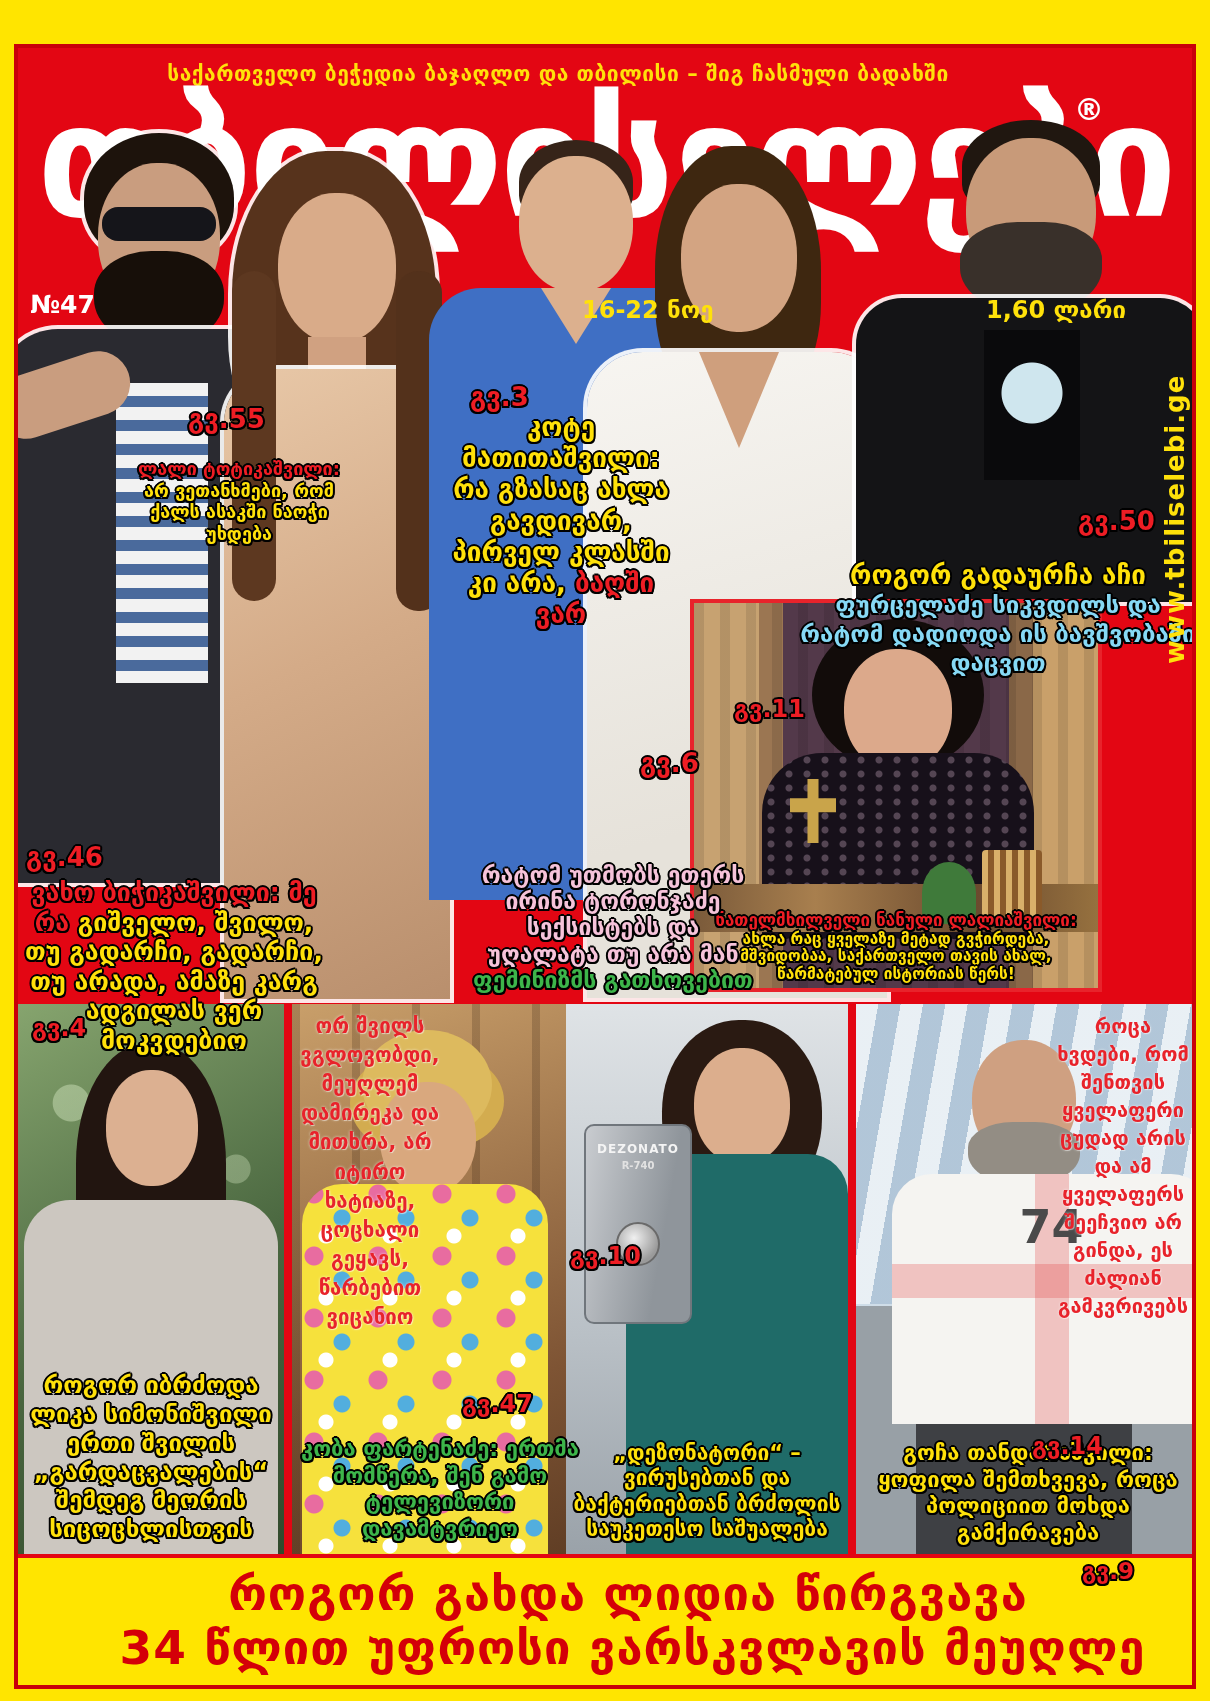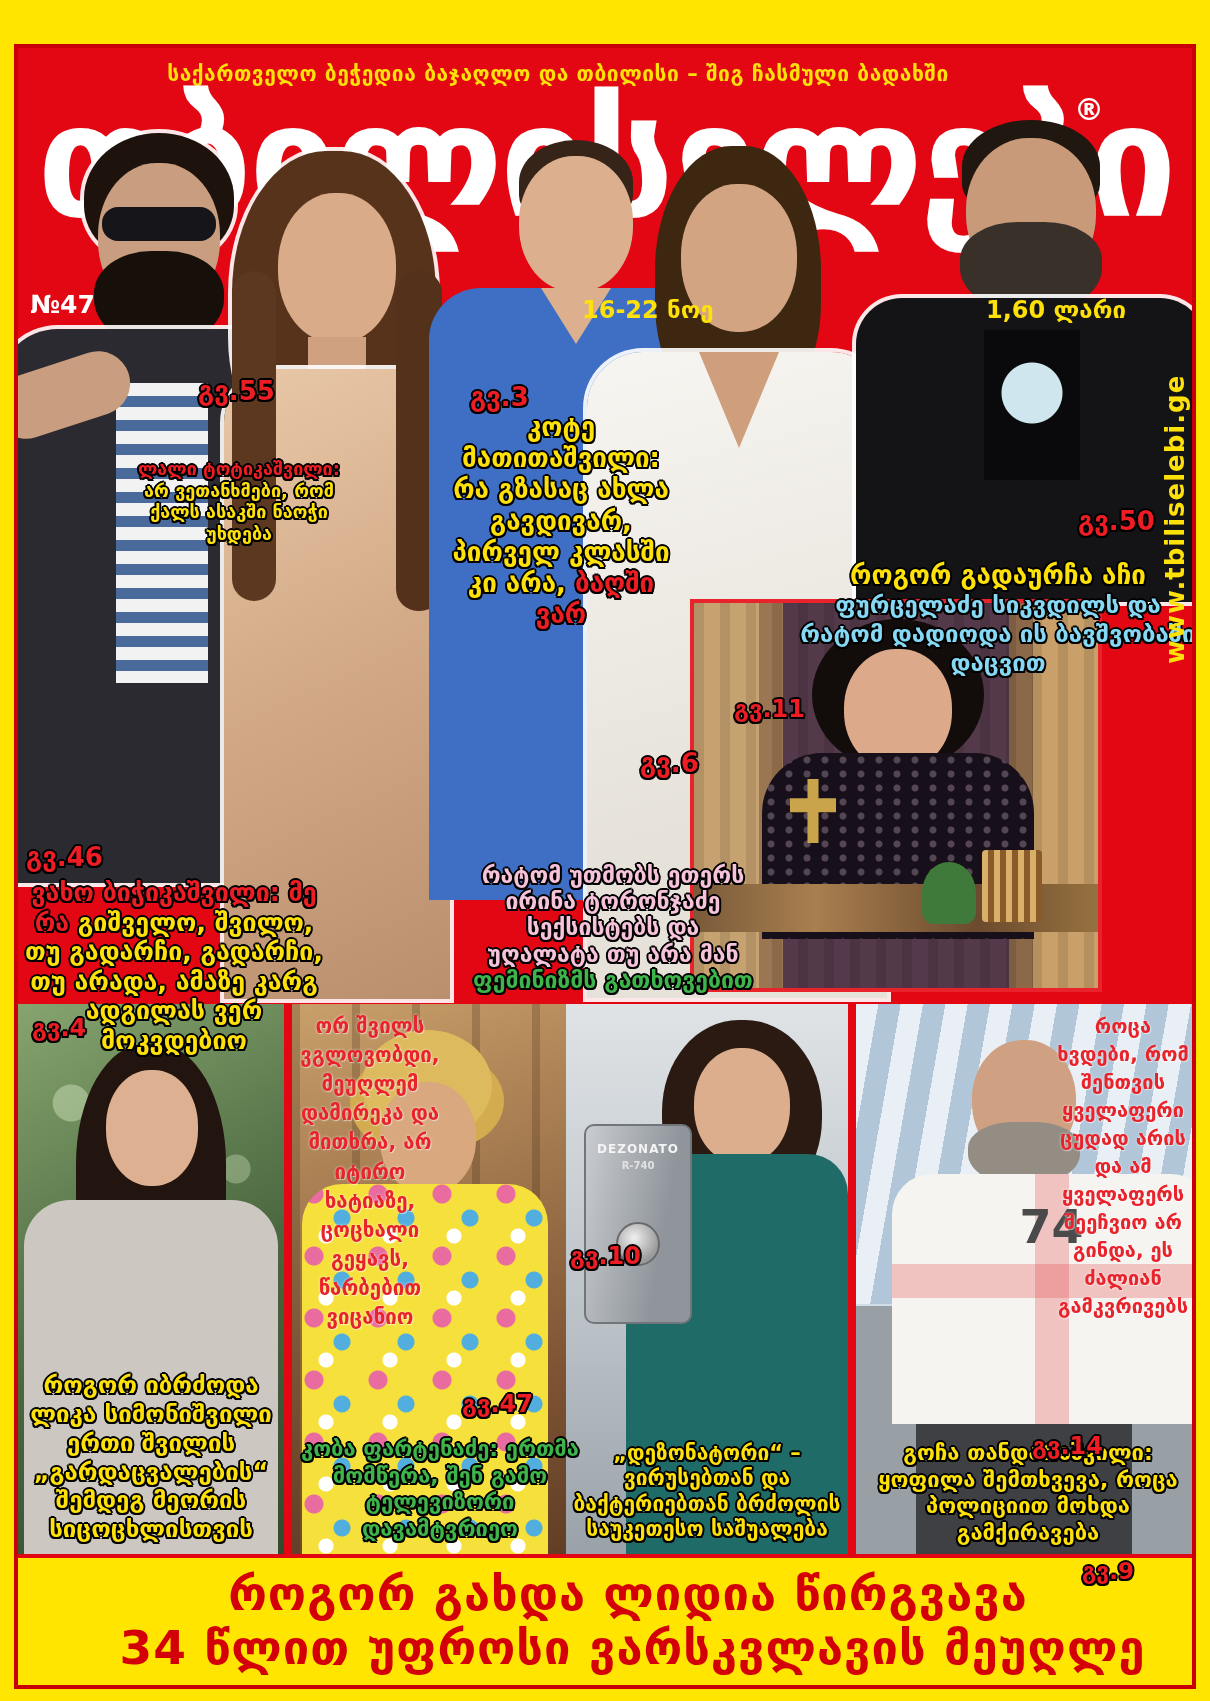--- a/index.html
+++ b/index.html
@@ -91,21 +91,21 @@
             background:linear-gradient(90deg,#7a5a3a,#a87f4e 30%,#6b4a2e 70%,#96713f);}
   .ft-candles{right:56px;bottom:66px;width:60px;height:72px;border-radius:4px;
               background:repeating-linear-gradient(90deg,#d9b06a 0 6px,#8a5a2a 6px 12px);}
   .ft-plant{right:122px;bottom:64px;width:54px;height:62px;background:#3f7a3a;border-radius:50% 50% 20% 20%;}
   .inset-gv{left:40px;top:92px;}
   .inset-caption{position:absolute;left:2px;right:2px;bottom:4px;text-align:center;z-index:4;line-height:1.15;}
   .inset-caption .nm{font-size:17px;}
   .inset-caption .qt{font-size:15.5px;}
 
   
-  #gv55{left:170px;top:328px;margin-left:10px;} #gv3{left:452px;top:334px;} #gv50{left:1060px;top:458px;}
+  #gv55{left:170px;top:356px;} #gv3{left:452px;top:334px;} #gv50{left:1060px;top:458px;}
   #gv6{left:622px;top:700px;}  #gv46{left:8px;top:794px;}
   #lali-block{left:72px;top:410px;width:210px;font-size:18px;margin-left:44px;}
   #kote-block{left:428px;top:364px;width:230px;font-size:26px;}
   #achi-block{left:778px;top:512px;width:404px;font-size:26px;}
   #achi-block .l2{font-size:24px;}
   #eteri-block{left:450px;top:814px;width:290px;font-size:23px;line-height:1.14;}
   #vakho-block{left:0px;top:830px;width:312px;font-size:25px;line-height:1.18;}
 
   
   .row{position:absolute;left:0;top:956px;width:1182px;height:550px;z-index:2;}
@@ -259,20 +259,24 @@
 
     <div class="inset">
       <div class="shape ft-hair"></div>
       <div class="shape ft-face"></div>
       <div class="shape ft-dress"></div>
       <div class="shape ft-cross"></div>
       <div class="shape ft-table"></div>
       <div class="shape ft-candles"></div>
       <div class="shape ft-plant"></div>
       <div class="pg-ref ol pg-sm inset-gv">გვ.11</div>
+      <div class="inset-caption ol">
+        <div class="t-red nm">ნათელმხილველი ნანული ლალიაშვილი:</div>
+        <div class="t-yellow qt">ახლა რაც ყველაზე მეტად გვჭირდება, მშვიდობაა, საქართველო თავის ახალ, წარმატებულ ისტორიას წერს!</div>
+      </div>
     </div>
 
     <div class="row">
 
       <div class="panel" id="panel-lika">
         <div class="shape lk-hair"></div>
         <div class="shape lk-head"></div>
         <div class="shape lk-sweater"></div>
         <div class="pg-ref ol pg-sm" id="gv4">გვ.4</div>
         <div class="panel-caption ol t-yellow" id="lika-caption">როგორ იბრძოდა ლიკა სიმონიშვილი ერთი შვილის „გარდაცვალების“ შემდეგ მეორის სიცოცხლისთვის</div>

